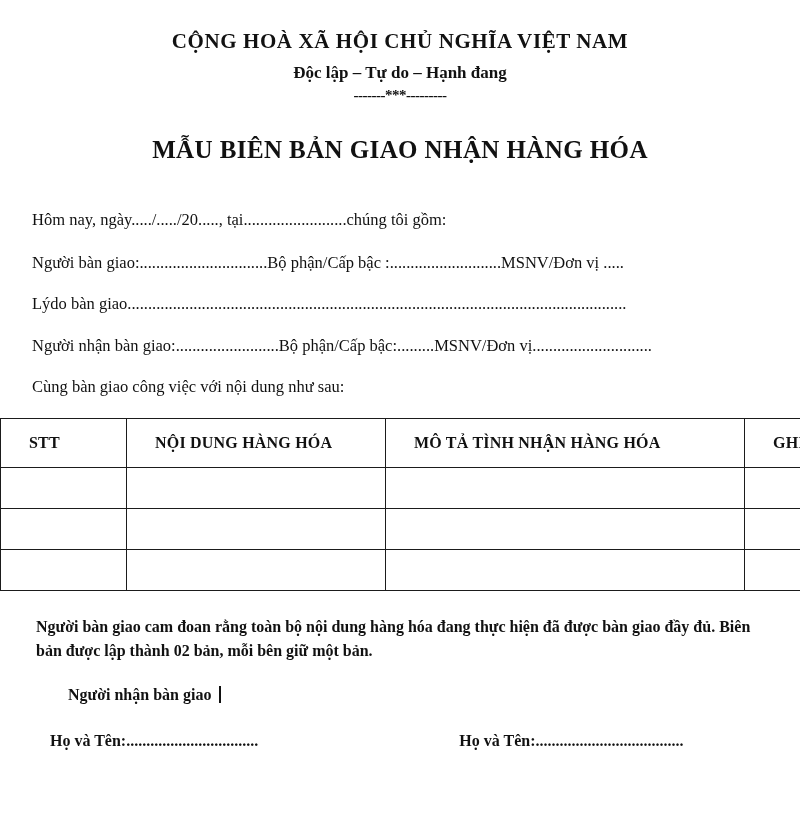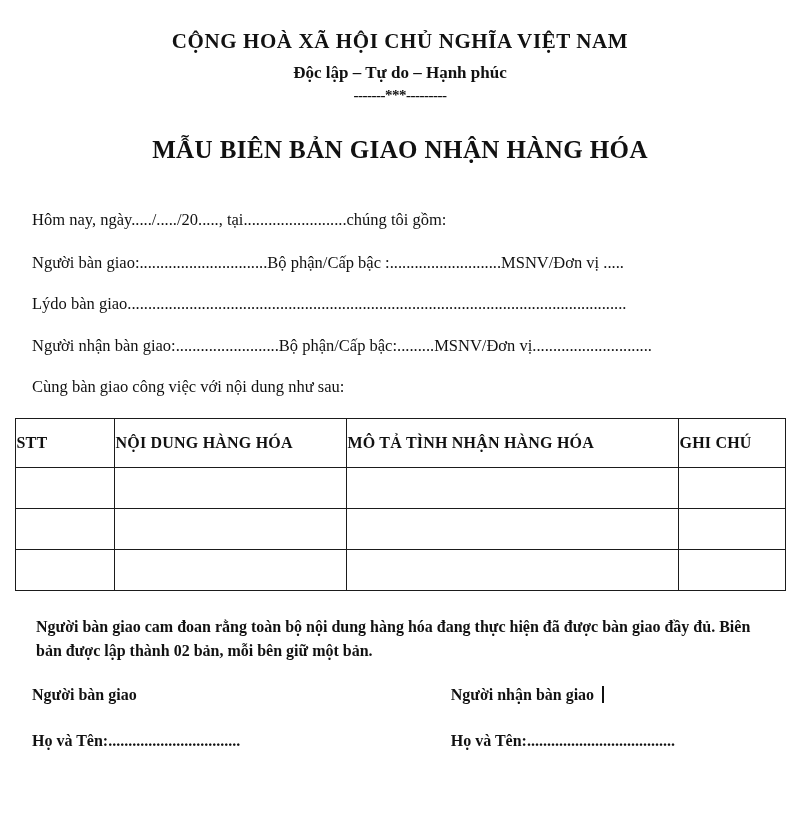--- a/index.html
+++ b/index.html
@@ -90,21 +90,21 @@
   .goods-table td, .goods-table th {
     border: 1.6px solid #1b1b1b;
     padding: 0;
     vertical-align: middle;
   }
   .goods-table thead th {
     height: 48px;
     font-size: 16px;
     font-weight: bold;
     text-align: left;
-    padding-left: 1px;
+    padding-left: 28px;
     letter-spacing: 0.2px;
     white-space: nowrap;
   }
   .goods-table tbody td {
     height: 40px;
   }
   .col-stt   { width: 97px; }
   .col-noidung { width: 230px; }
   .col-mota  { width: 330px; }
   .col-ghichu { width: 105px; }
@@ -140,39 +140,39 @@
     height: 17px;
     background: #111111;
     vertical-align: -3px;
     margin-left: 8px;
   }
   .name-row {
     display: flex;
     padding: 0 32px;
     margin-top: 28px;
   }
-  .name-left  { width: 52%; }
+  .name-left  { width: 52%; margin-left: 18px; }
   .name-right { width: 48%; }
   .name-line {
     font-size: 16px;
     font-weight: bold;
     white-space: nowrap;
   }
   .name-right .name-line {
     padding-left: 36px;
   }
 </style>
 </head>
 <body>
 
 <div class="page">
 
   <div class="header-block">
     <div class="national-title">CỘNG HOÀ XÃ HỘI CHỦ NGHĨA VIỆT NAM</div>
-    <div class="national-motto">Độc lập – Tự do – Hạnh phúc</div>
+    <div class="national-motto">Độc lập – Tự do – Hạnh đang</div>
     <div class="star-rule">-------***---------</div>
   </div>
 
   <div class="doc-title">MẪU BIÊN BẢN GIAO NHẬN HÀNG HÓA</div>
 
   <div class="body-block">
     <div class="field-line intro-line">Hôm nay, ngày...../...../20....., tại.........................chúng tôi gồm:</div>
     <div class="field-line">Người bàn giao:...............................Bộ phận/Cấp bậc :...........................MSNV/Đơn vị .....</div>
     <div class="field-line tight">Lýdo bàn giao.........................................................................................................................</div>
     <div class="field-line">Người nhận bàn giao:.........................Bộ phận/Cấp bậc:.........MSNV/Đơn vị.............................</div>
@@ -206,23 +206,20 @@
         <td></td>
         <td></td>
         <td></td>
       </tr>
     </tbody>
   </table>
 
   <div class="closing">Người bàn giao cam đoan rằng toàn bộ nội dung hàng hóa đang thực hiện đã được bàn giao đầy đủ. Biên bản được lập thành 02 bản, mỗi bên giữ một bản.</div>
 
   <div class="sign-row">
-    <div class="sign-left">
-      <span class="sign-title">Người bàn giao</span>
-    </div>
     <div class="sign-right">
       <span class="sign-title">Người nhận bàn giao</span><span class="caret"></span>
     </div>
   </div>
 
   <div class="name-row">
     <div class="name-left">
       <span class="name-line">Họ và Tên:.................................</span>
     </div>
     <div class="name-right">

